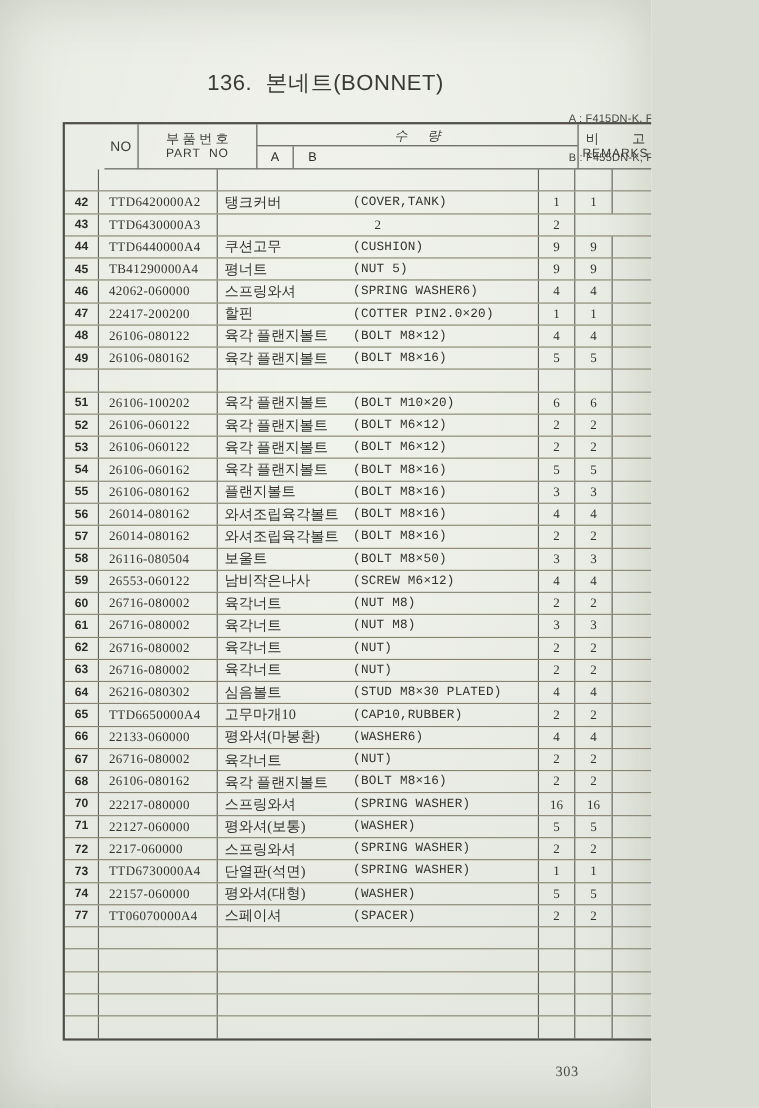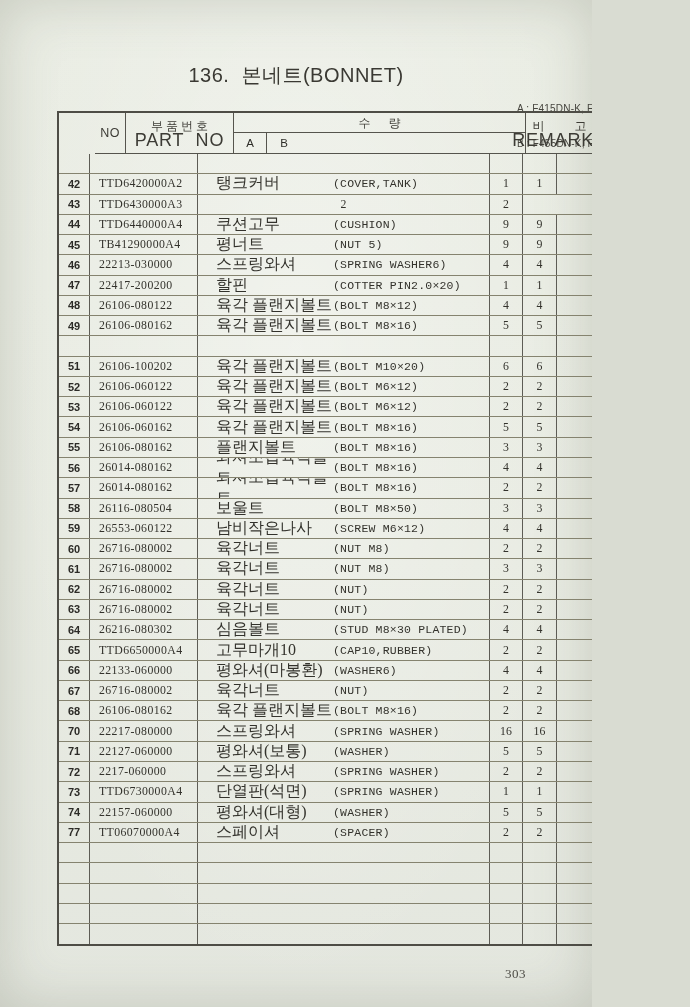--- a/index.html
+++ b/index.html
@@ -34,47 +34,47 @@
   }
   
   .thead {
     display:grid; grid-template-columns:31px 108px 292px 67px 78px;
     height:40px; border-bottom:1px solid #55544d;margin-left:36px;
   }
   .h { border-right:1px solid #55544d; display:flex; flex-direction:column;
        justify-content:center; align-items:center; }
   .h:last-child { border-right:none; }
   .hk { font-size:12px; color:#3c3b35; white-space:pre; line-height:14px; }
-  .he { font-family:"Liberation Sans", sans-serif; font-size:18px;
+  .he { font-family:"Liberation Sans", sans-serif; font-size:11px;
         letter-spacing:0.8px; color:#3c3b35; line-height:14px; white-space:pre; }
   .h-no { font-family:"Liberation Sans", sans-serif; font-size:12.5px;
           letter-spacing:0.5px; color:#3c3b35; }
   .h-qty { padding:0; justify-content:flex-start; }
   .qty-top { height:19px; width:100%; border-bottom:1px solid #55544d;
-             display:flex; align-items:center; justify-content:center; }
+             display:flex; align-items:center; justify-content:center;font-style:italic; }
   .qty-bottom { flex:1; width:100%; display:grid; grid-template-columns:33px 34px; }
   .qty-bottom span { display:flex; align-items:center; justify-content:center;
                      font-family:"Liberation Sans", sans-serif; font-size:11.5px; }
   .qty-a { border-right:1px solid #55544d; }
   
   .tbody { width:100%; }
   .trow {
     display:grid; grid-template-columns:31px 108px 292px 33px 34px 78px;
     height:20.28px; box-sizing:border-box;
     border-bottom:1px solid #85836f;
   }
   .trow:last-child { border-bottom:none; }
   .c { border-right:1px solid #5d5c55; display:flex; align-items:center;
        overflow:hidden; font-size:11.5px; color:#33322c; }
   .c:last-child { border-right:none; }
   .c-no { justify-content:center; font-family:"Liberation Sans", sans-serif;
           font-weight:600; font-size:11px; color:#2c2b27; }
   .c-part { padding-left:9px; letter-spacing:0.4px; font-size:11.8px; }
   .c-desc { padding-left:6px; }
-  .c-desc .kr { flex:0 0 117px; width:117px; font-size:16px;margin-left:12px; }
+  .c-desc .kr { flex:0 0 117px; width:117px; font-size:13px; }
   .c-desc .en { font-size:11.5px; letter-spacing:0.2px; white-space:nowrap;font-family:Liberation Mono, monospace; }
   .c-qa, .c-qb { justify-content:center; font-size:11.8px; }
   .page-number {
     position:absolute; top:966px; right:66px;
     font-size:13px; color:#4c4b45; letter-spacing:0.5px;
   }
 </style>
 </head>
 <body>
 
@@ -160,21 +160,21 @@
       <span class="kr">평너트</span>
       <span class="en">(NUT 5)</span>
     </div>
     <div class="c c-qa">9</div>
     <div class="c c-qb">9</div>
     <div class="c c-rem"></div>
   </div>
 
   <div class="trow">
     <div class="c c-no">46</div>
-    <div class="c c-part">22213-030000</div>
+    <div class="c c-part">42062-060000</div>
     <div class="c c-desc">
       <span class="kr">스프링와셔</span>
       <span class="en">(SPRING WASHER6)</span>
     </div>
     <div class="c c-qa">4</div>
     <div class="c c-qb">4</div>
     <div class="c c-rem"></div>
   </div>
 
   <div class="trow">

